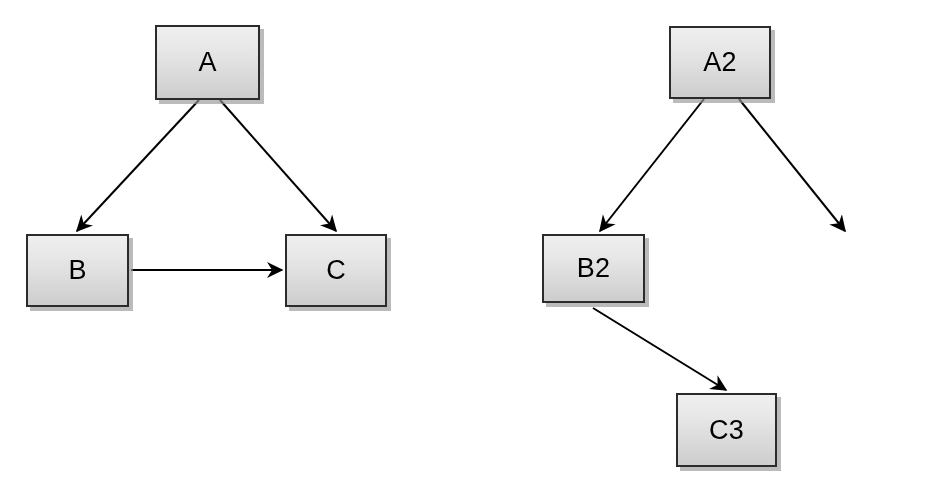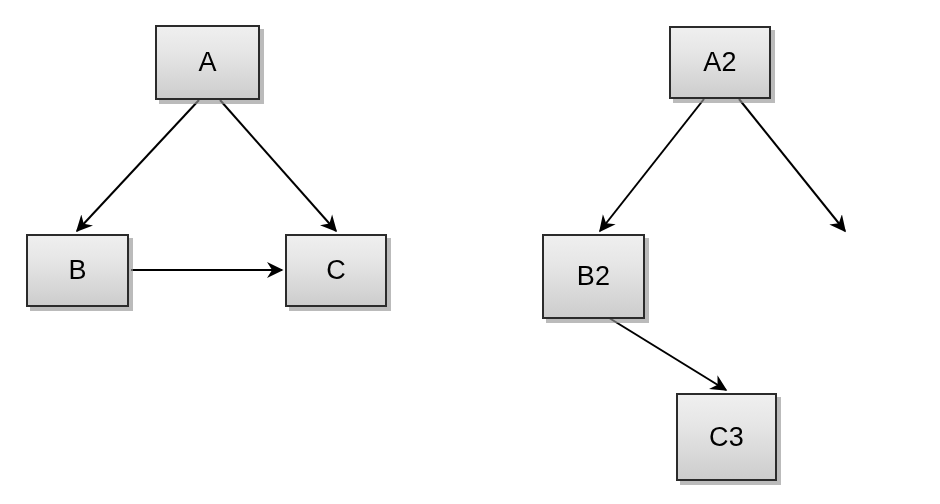--- a/index.html
+++ b/index.html
@@ -78,22 +78,22 @@
   </div>
 
   <div class="node" style="left:285px; top:234px; width:102px; height:73px;">
     <span class="node-label">C</span>
   </div>
 
   <div class="node" style="left:669px; top:26px; width:102px; height:73px;">
     <span class="node-label">A2</span>
   </div>
 
-  <div class="node" style="left:542px; top:234px; width:103px; height:85px;justify-content:center;">
+  <div class="node" style="left:542px; top:234px; width:103px; height:69px;justify-content:center;">
     <span class="node-label">B2</span>
   </div>
 
 
-  <div class="node" style="left:676px; top:393px; width:101px; height:88px;text-align:right;">
+  <div class="node" style="left:676px; top:393px; width:101px; height:74px;text-align:right;">
     <span class="node-label">C3</span>
   </div>
 
 </div>
 
 </body></html>

